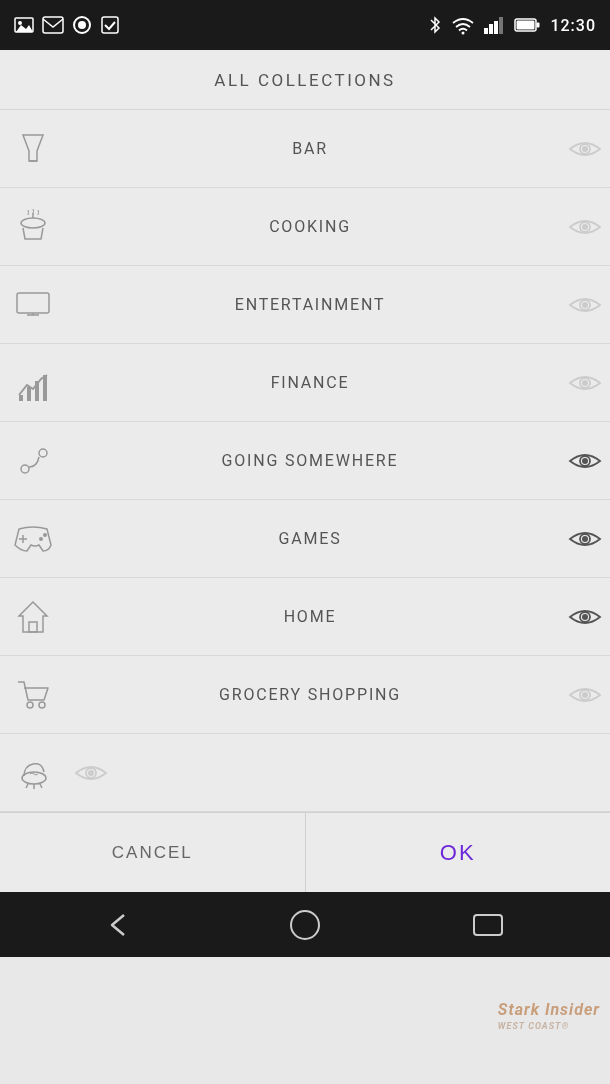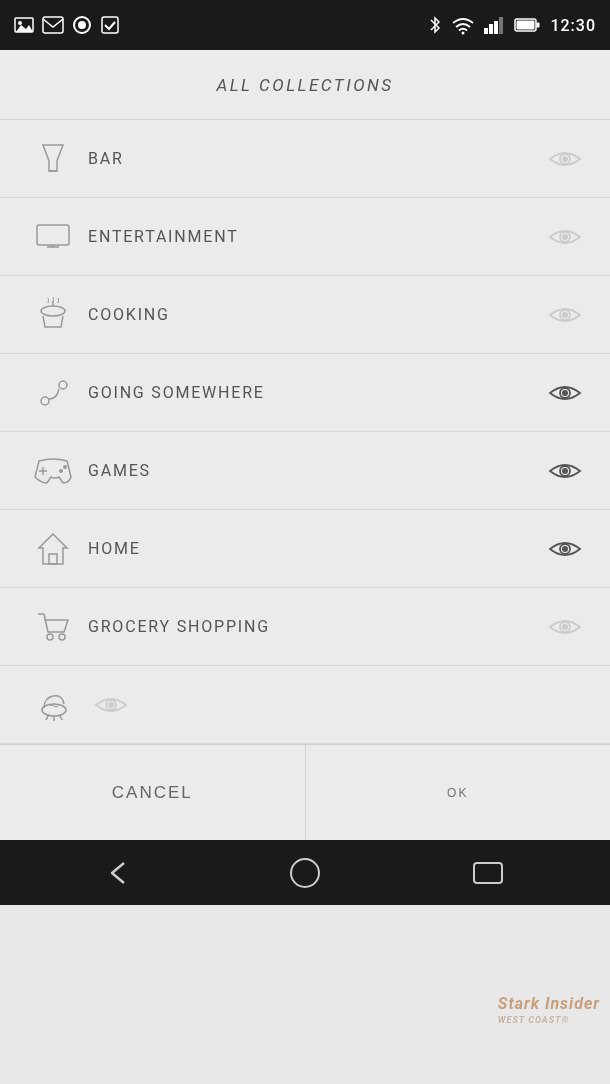--- a/index.html
+++ b/index.html
@@ -33,47 +33,47 @@
       display: flex;
       align-items: center;
       gap: 10px;
       font-size: 15px;
       font-weight: 500;
     }
 
     
     .header {
       background: #ebebeb;
-      height: 70px;
+      height: 60px;
       display: flex;
       align-items: center;
       justify-content: center;
       border-bottom: 1px solid #d5d5d5;
-      font-style: italic;
     }
     .header-title {
       font-size: 17px;
       font-weight: 400;
       letter-spacing: 2.5px;
       color: #555;
       text-transform: uppercase;
     }
 
     
     .collection-list {
       background: #ebebeb;
       flex: 1;
     }
     .collection-item {
       display: flex;
       align-items: center;
       height: 78px;
-      padding: 0 28px;
+      padding: 0 8px;
       border-bottom: 1px solid #d8d8d8;
       background: #ebebeb;
+      text-align: center;
     }
     .item-icon {
       width: 50px;
       display: flex;
       align-items: center;
       justify-content: center;
       flex-shrink: 0;
     }
     .item-label {
       flex: 1;
@@ -87,21 +87,21 @@
     .item-toggle {
       width: 50px;
       display: flex;
       align-items: center;
       justify-content: flex-end;
     }
 
     
     .bottom-buttons {
       display: flex;
-      height: 96px;
+      height: 80px;
       border-top: 1px solid #d0d0d0;
       background: #ebebeb;
     }
     .btn-cancel {
       flex: 1;
       display: flex;
       align-items: center;
       justify-content: center;
       font-size: 17px;
       letter-spacing: 2px;
@@ -111,23 +111,23 @@
       cursor: pointer;
       background: #ebebeb;
       border: none;
       border-right: 1px solid #d0d0d0;
     }
     .btn-ok {
       flex: 1;
       display: flex;
       align-items: center;
       justify-content: center;
-      font-size: 12px;
+      font-size: 22px;
       letter-spacing: 2px;
-      color: #737373;
+      color: #6d28d9;
       text-transform: uppercase;
       cursor: pointer;
       background: #ebebeb;
       border: none;
     }
 
     
     .nav-bar {
       width: 100%;
       height: 65px;
@@ -140,21 +140,21 @@
     .nav-icon {
       color: #ccc;
       display: flex;
       align-items: center;
       justify-content: center;
     }
 
     
     .watermark {
       position: absolute;
-      bottom: 58px;
+      bottom: 52px;
       right: 10px;
       font-size: 11px;
       color: rgba(150,100,60,0.5);
       font-style: italic;
       font-weight: bold;
       letter-spacing: 1px;
     }
 
     svg { overflow: visible; }
   </style>
@@ -220,37 +220,20 @@
 
 <div class="collection-list" id="collection-list">
 <div class="collection-item">
     <div class="item-icon">
       <svg width="28" height="36" viewBox="0 0 28 36" fill="none">
       <polygon points="4,4 24,4 18,20 18,30 10,30 10,20" stroke="#999" stroke-width="1.5" fill="none"></polygon>
       <line x1="10" y1="30" x2="18" y2="30" stroke="#999" stroke-width="1.5"></line>
     </svg>
     </div>
     <span class="item-label">BAR</span>
-    <div class="item-toggle">
-      <svg width="34" height="24" viewBox="0 0 34 24" fill="none">
-      <path d="M2,12 Q17,0 32,12 Q17,24 2,12 Z" stroke="#ccc" stroke-width="1.8" fill="none"></path>
-      <ellipse cx="17" cy="12" rx="5" ry="5" stroke="#ccc" stroke-width="1.8" fill="none"></ellipse>
-      <ellipse cx="17" cy="12" rx="3" ry="3" fill="#ccc"></ellipse>
-    </svg>
-    </div>
-  </div>
-    <div class="collection-item">
-    <div class="item-icon">
-      <svg width="36" height="28" viewBox="0 0 36 28" fill="none">
-      <rect x="2" y="2" width="32" height="20" rx="2" stroke="#999" stroke-width="1.5"></rect>
-      <line x1="12" y1="24" x2="24" y2="24" stroke="#999" stroke-width="1.5"></line>
-      <line x1="18" y1="22" x2="18" y2="24" stroke="#999" stroke-width="1.5"></line>
-    </svg>
-    </div>
-    <span class="item-label">ENTERTAINMENT</span>
     <div class="item-toggle">
       <svg width="34" height="24" viewBox="0 0 34 24" fill="none">
       <path d="M2,12 Q17,0 32,12 Q17,24 2,12 Z" stroke="#ccc" stroke-width="1.8" fill="none"></path>
       <ellipse cx="17" cy="12" rx="5" ry="5" stroke="#ccc" stroke-width="1.8" fill="none"></ellipse>
       <ellipse cx="17" cy="12" rx="3" ry="3" fill="#ccc"></ellipse>
     </svg>
     </div>
   </div>
     <div class="collection-item">
     <div class="item-icon">
@@ -267,20 +250,56 @@
     <div class="item-toggle">
       <svg width="34" height="24" viewBox="0 0 34 24" fill="none">
       <path d="M2,12 Q17,0 32,12 Q17,24 2,12 Z" stroke="#ccc" stroke-width="1.8" fill="none"></path>
       <ellipse cx="17" cy="12" rx="5" ry="5" stroke="#ccc" stroke-width="1.8" fill="none"></ellipse>
       <ellipse cx="17" cy="12" rx="3" ry="3" fill="#ccc"></ellipse>
     </svg>
     </div>
   </div>
     <div class="collection-item">
     <div class="item-icon">
+      <svg width="36" height="28" viewBox="0 0 36 28" fill="none">
+      <rect x="2" y="2" width="32" height="20" rx="2" stroke="#999" stroke-width="1.5"></rect>
+      <line x1="12" y1="24" x2="24" y2="24" stroke="#999" stroke-width="1.5"></line>
+      <line x1="18" y1="22" x2="18" y2="24" stroke="#999" stroke-width="1.5"></line>
+    </svg>
+    </div>
+    <span class="item-label">ENTERTAINMENT</span>
+    <div class="item-toggle">
+      <svg width="34" height="24" viewBox="0 0 34 24" fill="none">
+      <path d="M2,12 Q17,0 32,12 Q17,24 2,12 Z" stroke="#ccc" stroke-width="1.8" fill="none"></path>
+      <ellipse cx="17" cy="12" rx="5" ry="5" stroke="#ccc" stroke-width="1.8" fill="none"></ellipse>
+      <ellipse cx="17" cy="12" rx="3" ry="3" fill="#ccc"></ellipse>
+    </svg>
+    </div>
+  </div>
+    <div class="collection-item">
+    <div class="item-icon">
+      <svg width="32" height="32" viewBox="0 0 32 32" fill="none">
+      <polyline points="2,28 10,18 16,22 24,12 30,8" stroke="#999" stroke-width="2" fill="none"></polyline>
+      <rect x="2" y="28" width="4" height="6" fill="#999"></rect>
+      <rect x="10" y="20" width="4" height="14" fill="#999"></rect>
+      <rect x="18" y="14" width="4" height="20" fill="#999"></rect>
+      <rect x="26" y="8" width="4" height="26" fill="#999"></rect>
+    </svg>
+    </div>
+    <span class="item-label">FINANCE</span>
+    <div class="item-toggle">
+      <svg width="34" height="24" viewBox="0 0 34 24" fill="none">
+      <path d="M2,12 Q17,0 32,12 Q17,24 2,12 Z" stroke="#ccc" stroke-width="1.8" fill="none"></path>
+      <ellipse cx="17" cy="12" rx="5" ry="5" stroke="#ccc" stroke-width="1.8" fill="none"></ellipse>
+      <ellipse cx="17" cy="12" rx="3" ry="3" fill="#ccc"></ellipse>
+    </svg>
+    </div>
+  </div>
+    <div class="collection-item">
+    <div class="item-icon">
       <svg width="36" height="36" viewBox="0 0 36 36" fill="none">
       <circle cx="10" cy="26" r="4" stroke="#999" stroke-width="1.5"></circle>
       <circle cx="28" cy="10" r="4" stroke="#999" stroke-width="1.5"></circle>
       <path d="M14,24 Q22,24 24,14" stroke="#999" stroke-width="1.5" fill="none"></path>
     </svg>
     </div>
     <span class="item-label">GOING SOMEWHERE</span>
     <div class="item-toggle">
       <svg width="34" height="24" viewBox="0 0 34 24" fill="none">
       <path d="M2,12 Q17,0 32,12 Q17,24 2,12 Z" stroke="#555" stroke-width="1.8" fill="none"></path>

